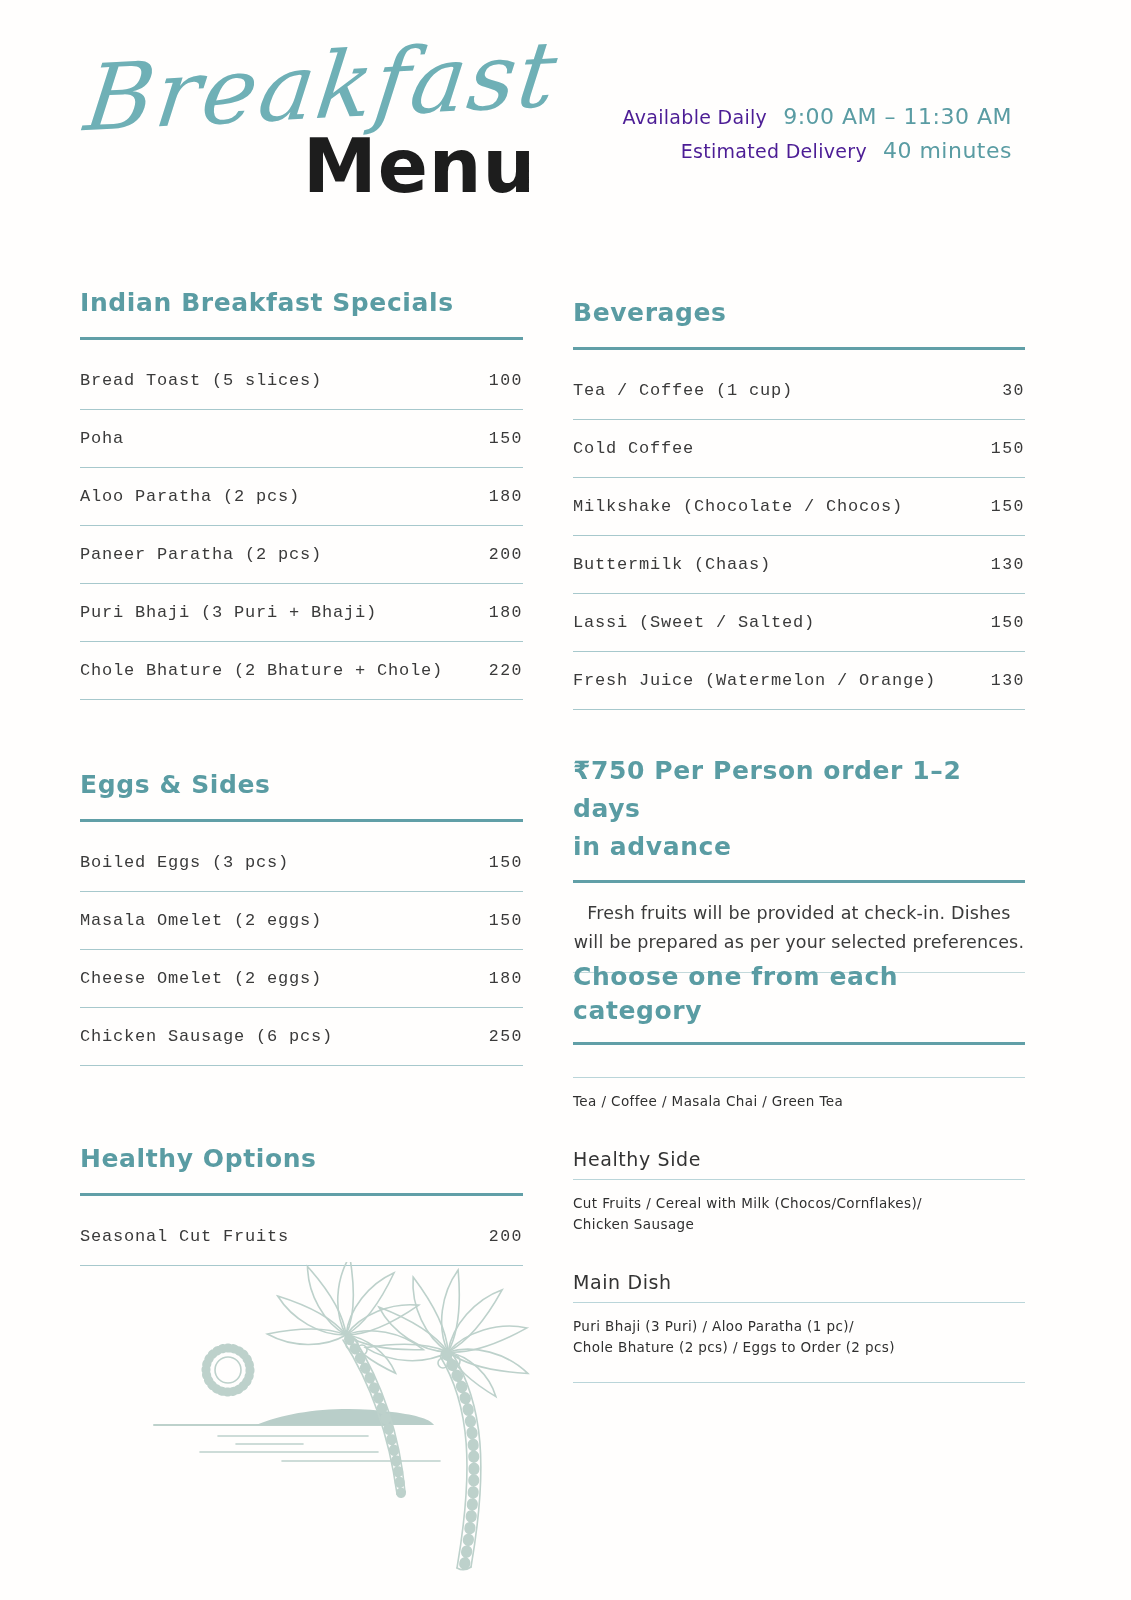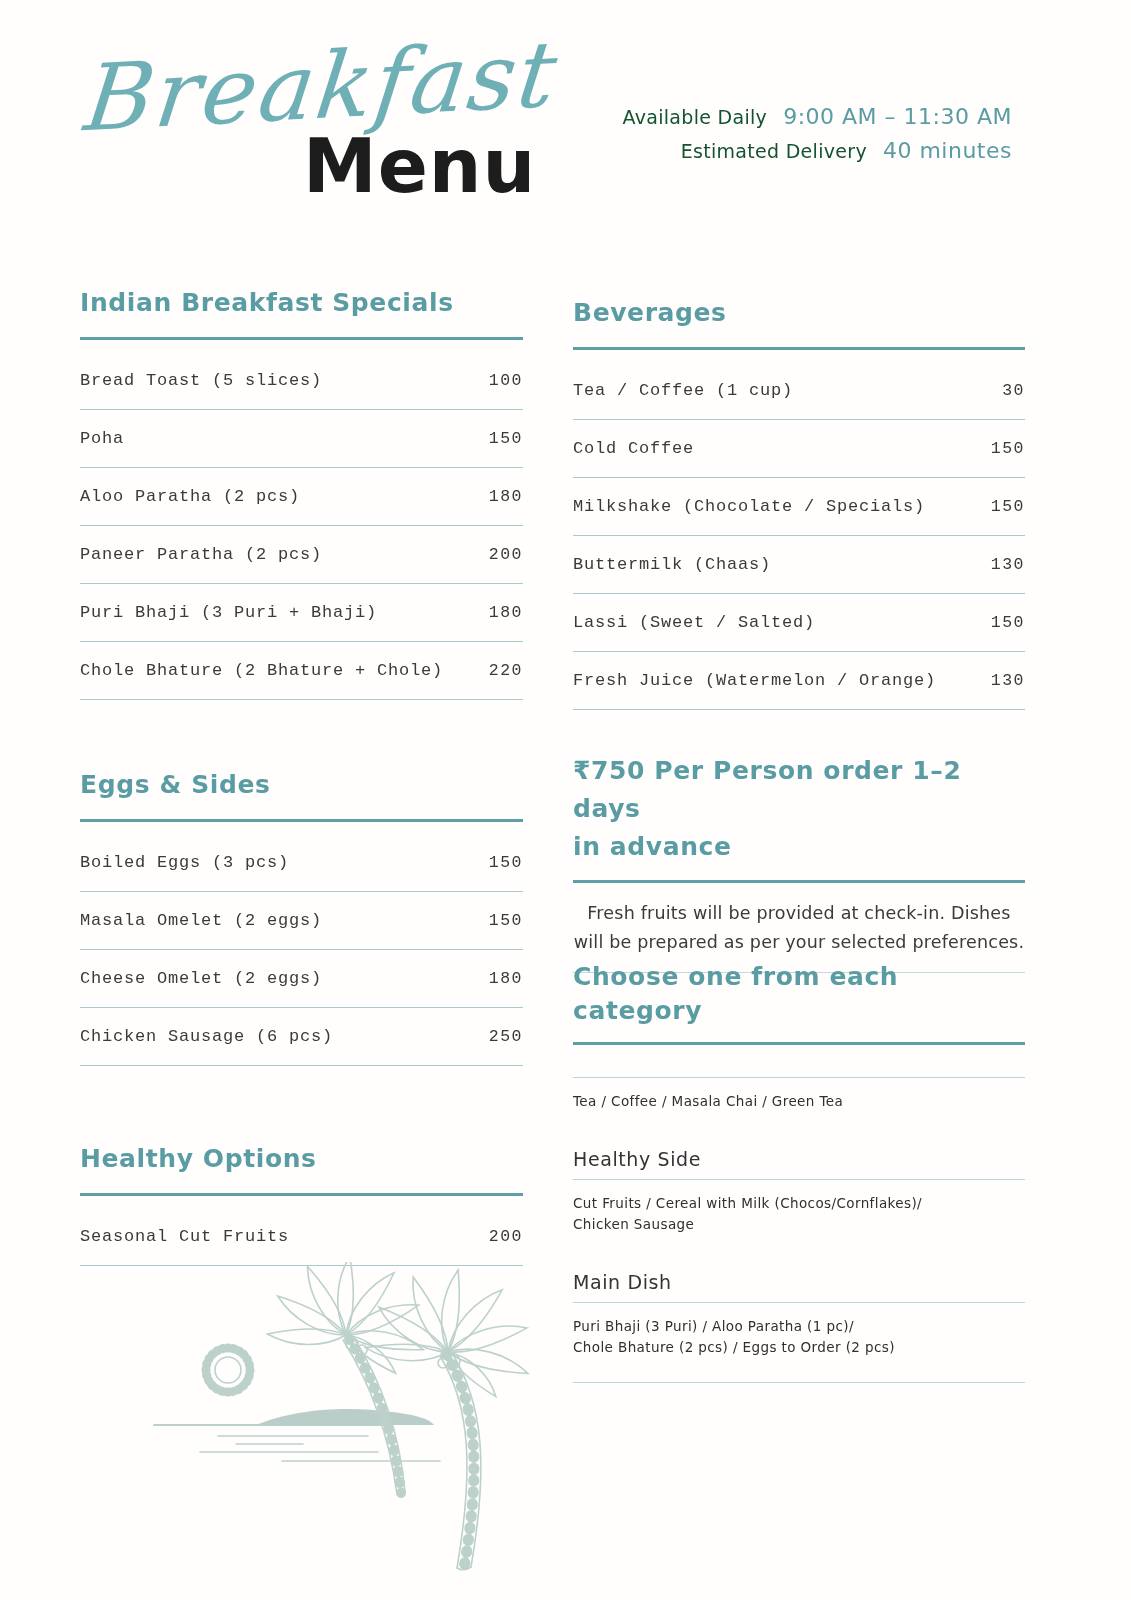--- a/index.html
+++ b/index.html
@@ -36,21 +36,21 @@
     position:absolute;left:303px;top:128px;
     font-size:74px;font-weight:800;
     letter-spacing:1px;color:var(--ink);
     line-height:1.05;
   }
   .info-block{
     position:absolute;top:104px;right:119px;
     text-align:right;
   }
   .info-row{display:flex;justify-content:flex-end;align-items:baseline;gap:16px;margin-bottom:9px;}
-  .info-label{font-size:19px;color:#14532d;letter-spacing:0.3px;}
+  .info-label{font-size:19px;color:#4c1d95;letter-spacing:0.3px;}
   .info-value{font-size:22px;color:var(--accent);letter-spacing:0.5px;text-align:right;}
   
   .col-left{position:absolute;left:80px;width:443px;}
   .col-right{position:absolute;left:573px;width:452px;}
   h2.section-title{
     color:var(--accent);
     font-size:25px;font-weight:700;
     letter-spacing:0.6px;line-height:34px;
   }
   .section-divider{
@@ -174,21 +174,21 @@
     <div class="rows">
       <div class="mrow">
         <span class="nm">Tea / Coffee (1 cup)</span>
         <span class="pr">30</span>
       </div>
       <div class="mrow">
         <span class="nm">Cold Coffee</span>
         <span class="pr">150</span>
       </div>
       <div class="mrow">
-        <span class="nm">Milkshake (Chocolate / Specials)</span>
+        <span class="nm">Milkshake (Chocolate / Chocos)</span>
         <span class="pr">150</span>
       </div>
       <div class="mrow">
         <span class="nm">Buttermilk (Chaas)</span>
         <span class="pr">130</span>
       </div>
       <div class="mrow">
         <span class="nm">Lassi (Sweet / Salted)</span>
         <span class="pr">150</span>
       </div>

